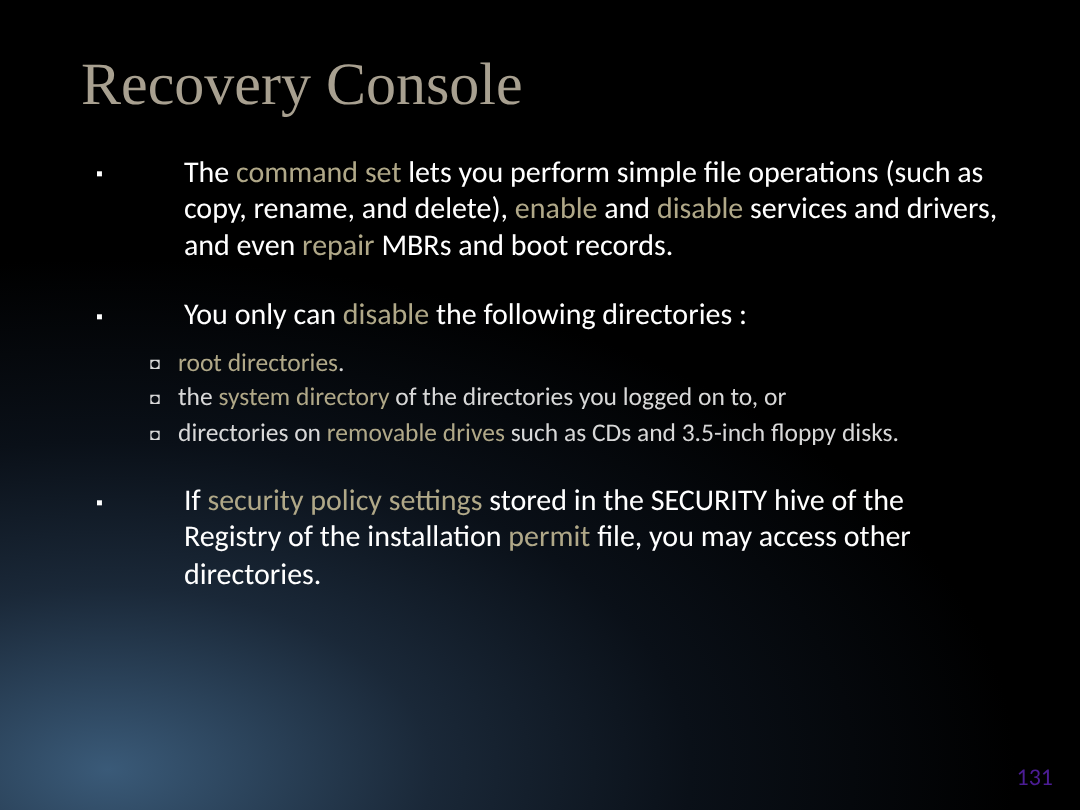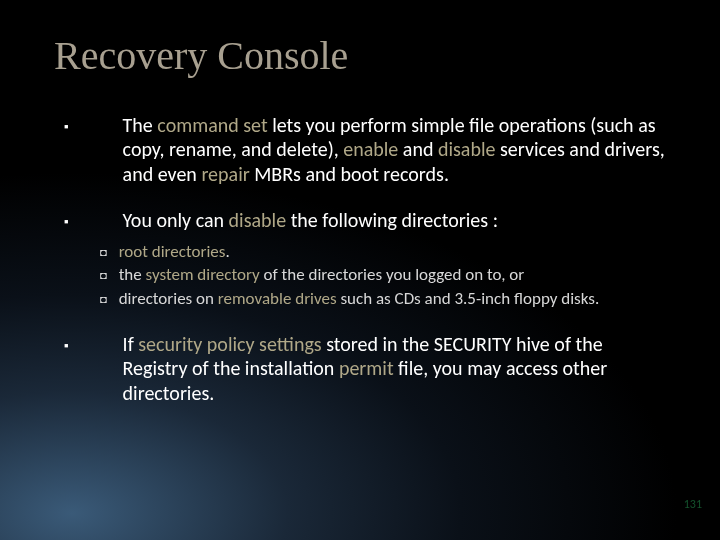--- a/index.html
+++ b/index.html
@@ -13,21 +13,21 @@
   .slide {
     padding: 32px 54px 0 54px;
     height: 100%;
     position: relative;
   }
   .title {
     font-family: Georgia, 'Times New Roman', serif;
     font-size: 40px;
     font-weight: 400;
     color: #a8a090;
-    margin-bottom: 34px;
+    margin-bottom: 24px;
   }
   .content {
     padding-left: 10px;
   }
   .bullet1 {
     display: flex;
     align-items: flex-start;
     margin-bottom: 22px;
     font-size: 20px;
     line-height: 1.22;
@@ -55,24 +55,24 @@
   .bullet2 .marker {
     font-size: 11px;
     margin-right: 12px;
     margin-top: 5px;
     flex-shrink: 0;
   }
   .bullet2 .text { flex: 1; }
   .accent { color: #b0a888; }
   .page-num {
     position: absolute;
-    bottom: 29px;
+    bottom: 12px;
     right: 18px;
-    font-size: 12px;
-    color: #14532d;
+    font-size: 16px;
+    color: #4c1d95;
   }
 </style>
 </head>
 <body>
 
 <div class="slide">
   <h1 class="title">Recovery Console</h1>
 
   <div class="content">
 

